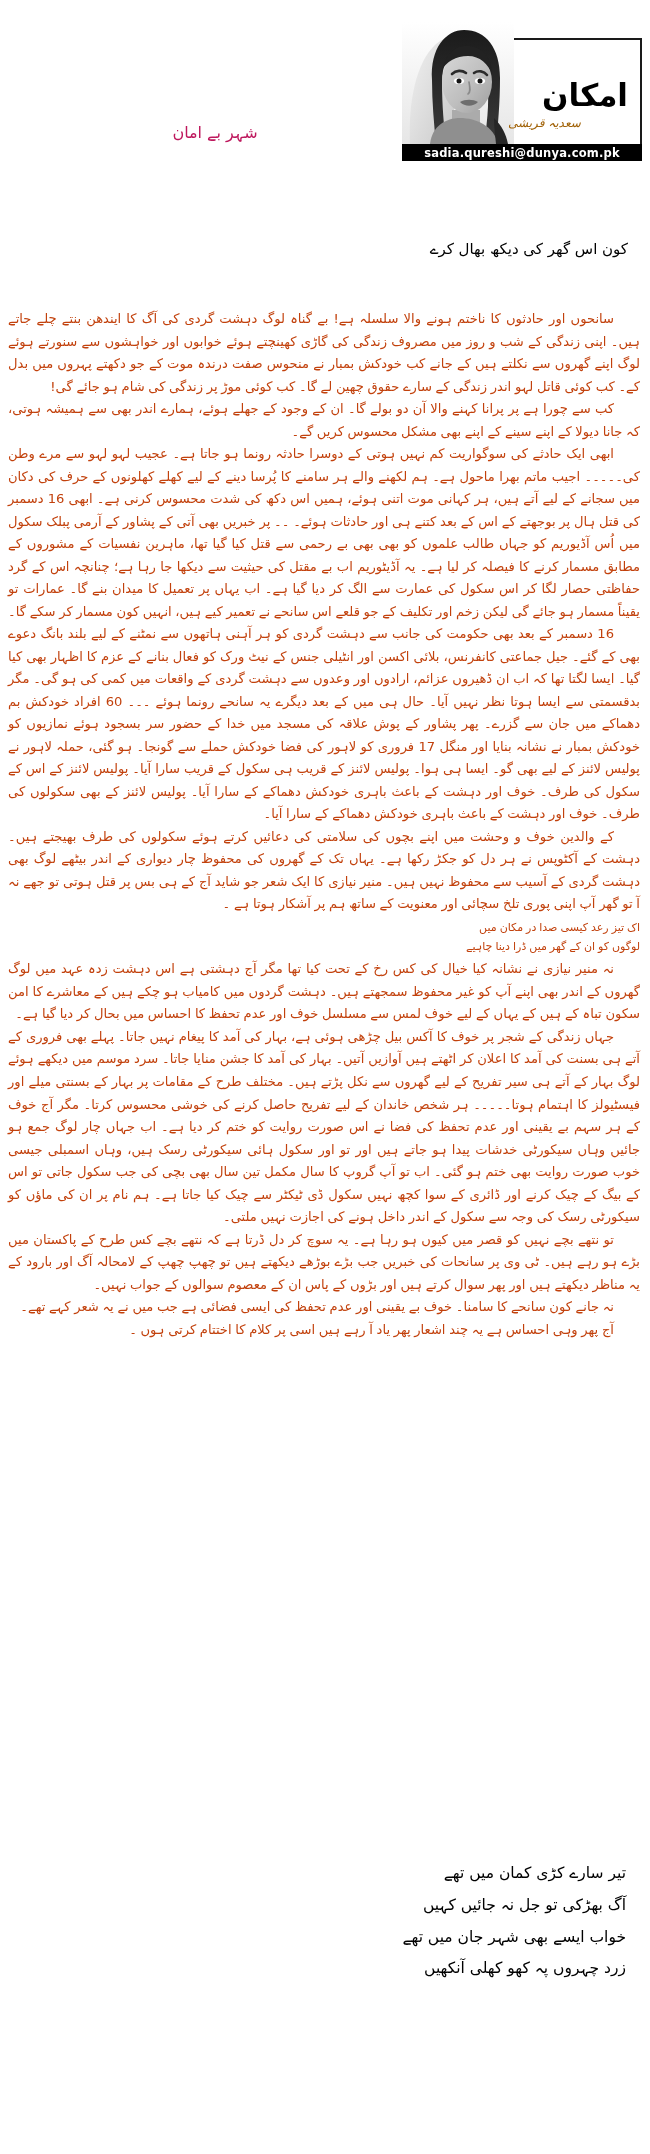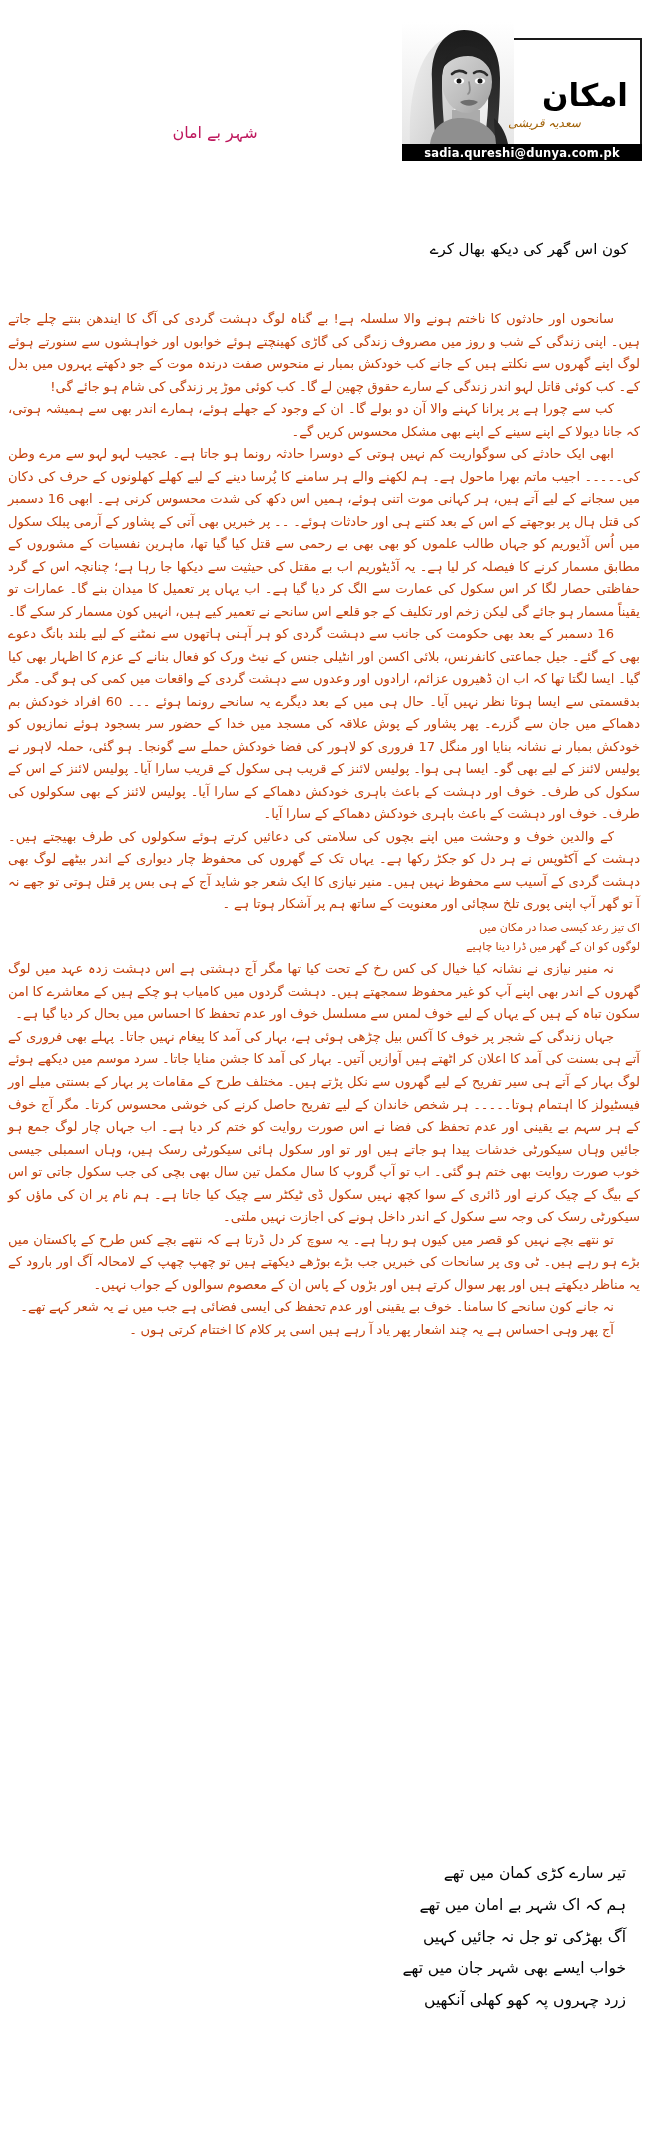--- a/index.html
+++ b/index.html
@@ -257,19 +257,18 @@
 
     <p>نہ منیر نیازی نے نشانہ کیا خیال کی کس رخ کے تحت کیا تھا مگر آج دہشتی ہے اس دہشت زدہ عہد میں لوگ گھروں کے اندر بھی اپنے آپ کو غیر محفوظ سمجھتے ہیں۔ دہشت گردوں میں کامیاب ہو چکے ہیں کے معاشرے کا امن سکون تباہ کے ہیں کے یہاں کے لیے خوف لمس سے مسلسل خوف اور عدم تحفظ کا احساس میں بحال کر دیا گیا ہے۔</p>
     <p>جہاں زندگی کے شجر پر خوف کا آکس بیل چڑھی ہوئی ہے، بہار کی آمد کا پیغام نہیں جاتا۔ پہلے بھی فروری کے آتے ہی بسنت کی آمد کا اعلان کر اٹھتے ہیں آوازیں آتیں۔ بہار کی آمد کا جشن منایا جاتا۔ سرد موسم میں دیکھے ہوئے لوگ بہار کے آتے ہی سیر تفریح کے لیے گھروں سے نکل پڑتے ہیں۔ مختلف طرح کے مقامات پر بہار کے بسنتی میلے اور فیسٹیولز کا اہتمام ہوتا۔۔۔۔۔ ہر شخص خاندان کے لیے تفریح حاصل کرنے کی خوشی محسوس کرتا۔ مگر آج خوف کے ہر سہم بے یقینی اور عدم تحفظ کی فضا نے اس صورت روایت کو ختم کر دیا ہے۔ اب جہاں چار لوگ جمع ہو جائیں وہاں سیکورٹی خدشات پیدا ہو جاتے ہیں اور تو اور سکول ہائی سیکورٹی رسک ہیں، وہاں اسمبلی جیسی خوب صورت روایت بھی ختم ہو گئی۔ اب تو آپ گروپ کا سال مکمل تین سال بھی بچی کی جب سکول جاتی تو اس کے بیگ کے چیک کرنے اور ڈائری کے سوا کچھ نہیں سکول ڈی ٹیکٹر سے چیک کیا جاتا ہے۔ ہم نام پر ان کی ماؤں کو سیکورٹی رسک کی وجہ سے سکول کے اندر داخل ہونے کی اجازت نہیں ملتی۔</p>
     <p>تو نتھے بچے نہیں کو قصر میں کیوں ہو رہا ہے۔ یہ سوچ کر دل ڈرتا ہے کہ نتھے بچے کس طرح کے پاکستان میں بڑے ہو رہے ہیں۔ ٹی وی پر سانحات کی خبریں جب بڑے بوڑھے دیکھتے ہیں تو چھپ چھپ کے لامحالہ آگ اور بارود کے یہ مناظر دیکھتے ہیں اور پھر سوال کرتے ہیں اور بڑوں کے پاس ان کے معصوم سوالوں کے جواب نہیں۔</p>
     <p>نہ جانے کون سانحے کا سامنا۔ خوف بے یقینی اور عدم تحفظ کی ایسی فضائی ہے جب میں نے یہ شعر کہے تھے۔</p>
     <p>آج پھر وہی احساس ہے یہ چند اشعار پھر یاد آ رہے ہیں اسی پر کلام کا اختتام کرتی ہوں ۔</p>
   </div>
 
   <div class="verse-close">
     <span class="v-line">تیر سارے کڑی کمان میں تھے</span>
-    <span class="v-line">ہم کہ اک شہر بے امان میں تھے</span>
     <span class="v-line">آگ بھڑکی تو جل نہ جائیں کہیں</span>
     <span class="v-line">خواب ایسے بھی شہر جان میں تھے</span>
     <span class="v-line">زرد چہروں پہ کھو کھلی آنکھیں</span>
   </div>
 
 </div>
 
 </body></html>

